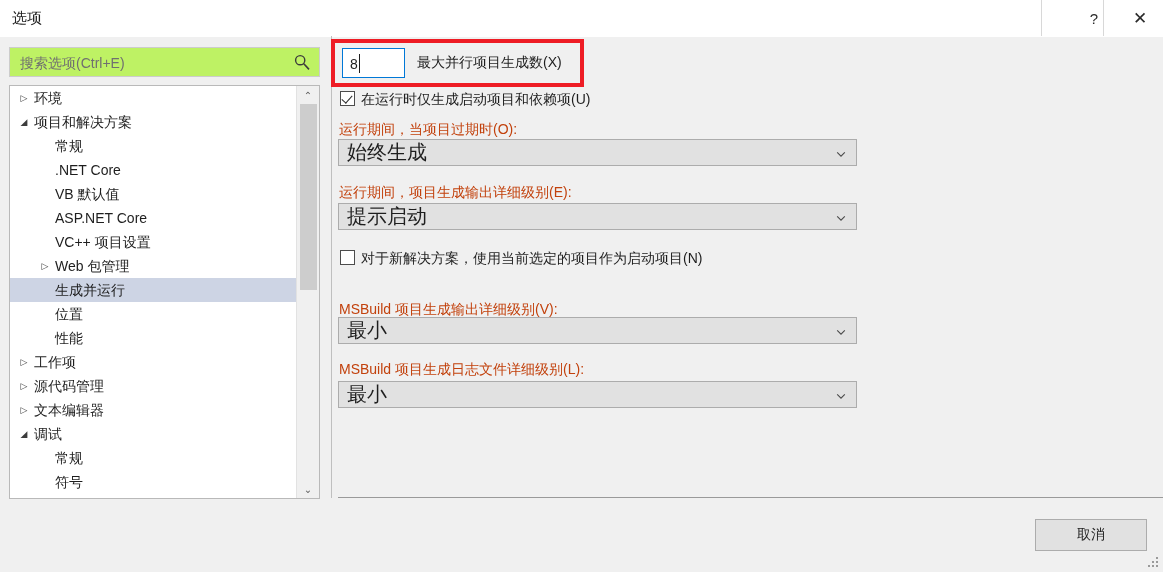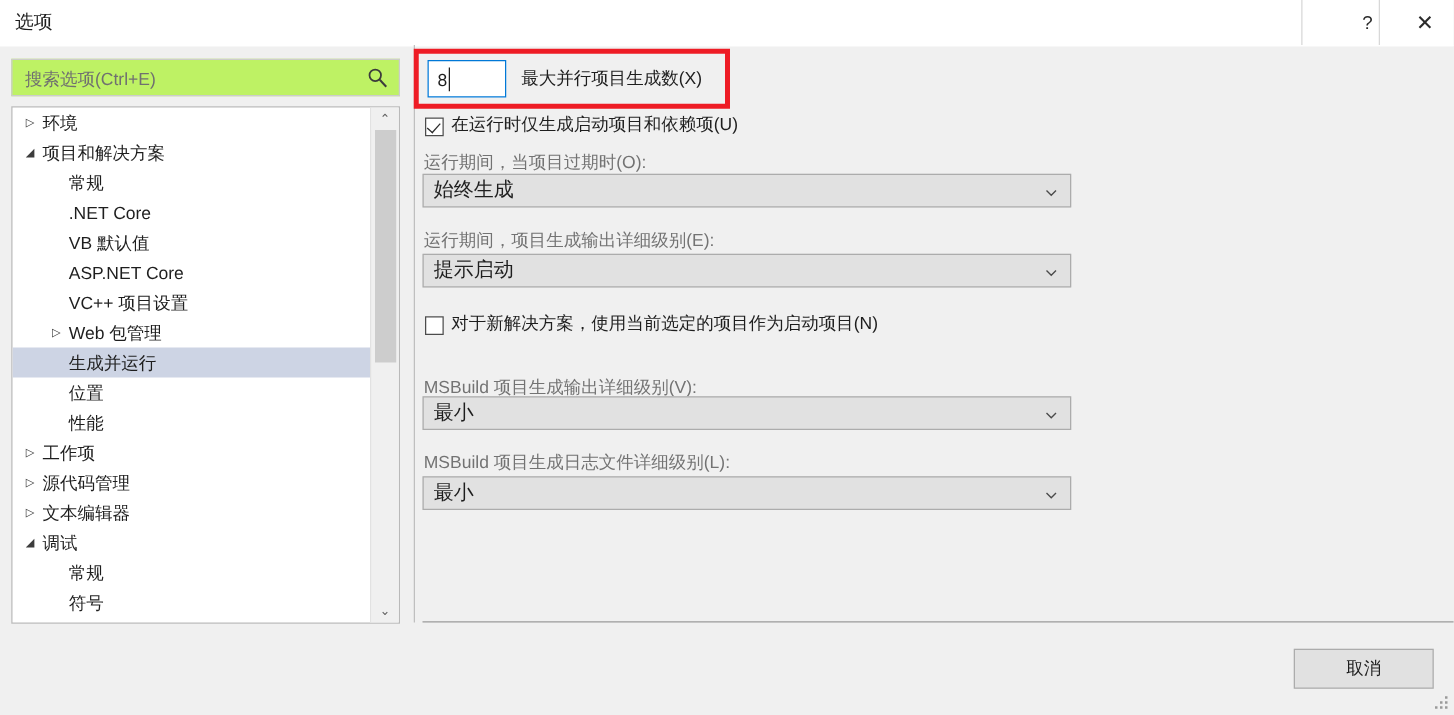--- a/index.html
+++ b/index.html
@@ -252,21 +252,21 @@
     left: 417px;
     top: 54px;
     font-size: 14px;
     color: #1e1e1e;
     white-space: nowrap;
   }
 
   .chk-row {
     position: absolute;
     display: flex;
-    align-items: flex-end;
+    align-items: flex-start;
     white-space: nowrap;
     font-size: 14px;
     color: #1e1e1e;
   }
   .checkbox {
     width: 15px;
     height: 15px;
     min-width: 15px;
     border: 1px solid #4c4c4c;
     background: #ffffff;
@@ -282,39 +282,39 @@
     width: 5px;
     height: 9px;
     border: solid #2b2b2b;
     border-width: 0 1.6px 1.6px 0;
     transform: rotate(42deg);
   }
 
   .field-label {
     position: absolute;
     font-size: 14px;
-    color: #737373;
+    color: #c2410c;
     white-space: nowrap;
   }
 
   .combo {
     position: absolute;
     left: 338px;
     width: 519px;
     height: 27px;
     background: #e1e1e1;
     border: 1px solid #acacac;
     box-sizing: border-box;
     cursor: default;
   }
   .combo-value {
     position: absolute;
     left: 8px;
     top: 3px;
-    font-size: 16px;
+    font-size: 20px;
     color: #1e1e1e;
     line-height: 19px;
     white-space: nowrap;
   }
   .combo-arrow {
     position: absolute;
     right: 9px;
     top: 7px;
     width: 12px;
     height: 12px;

